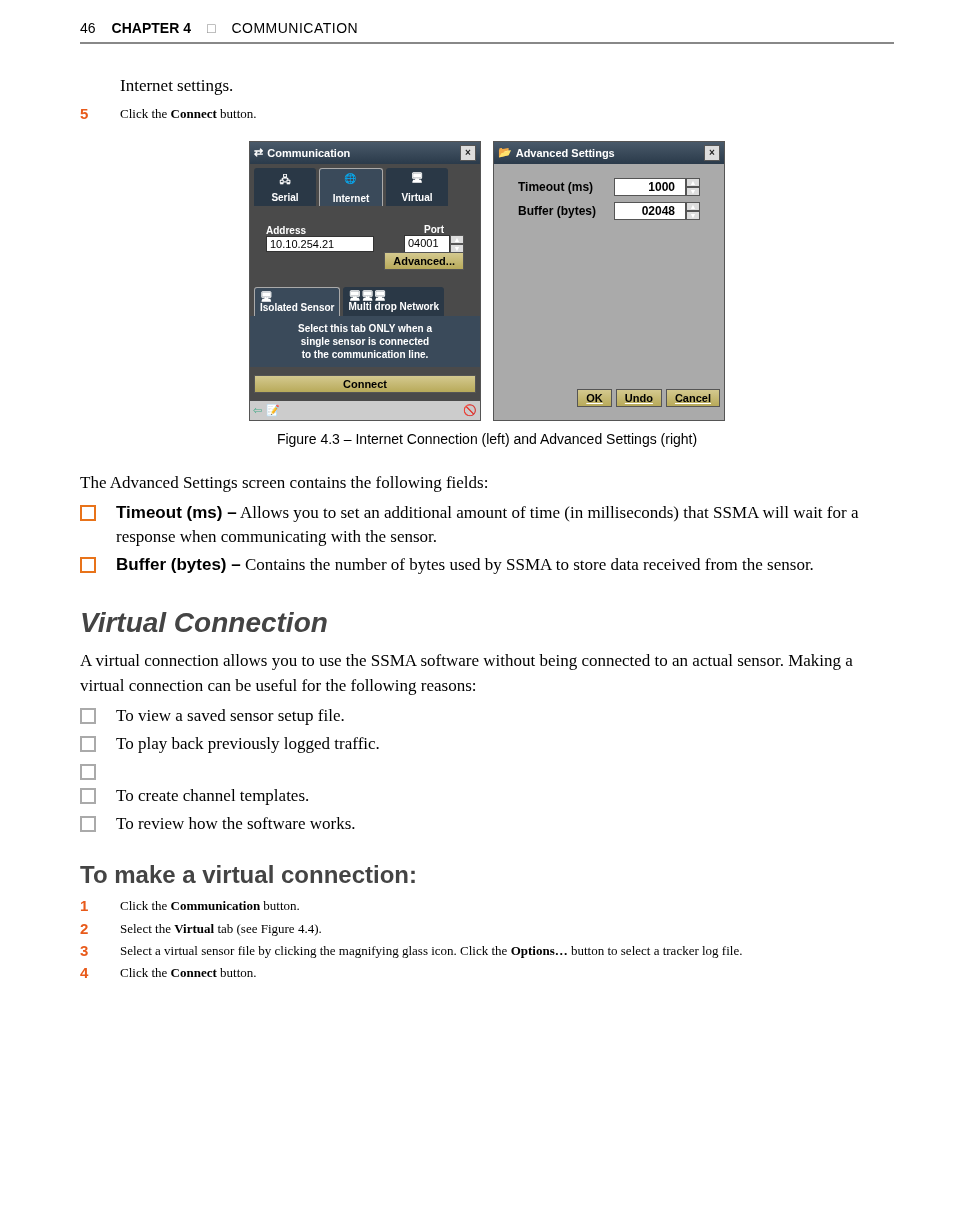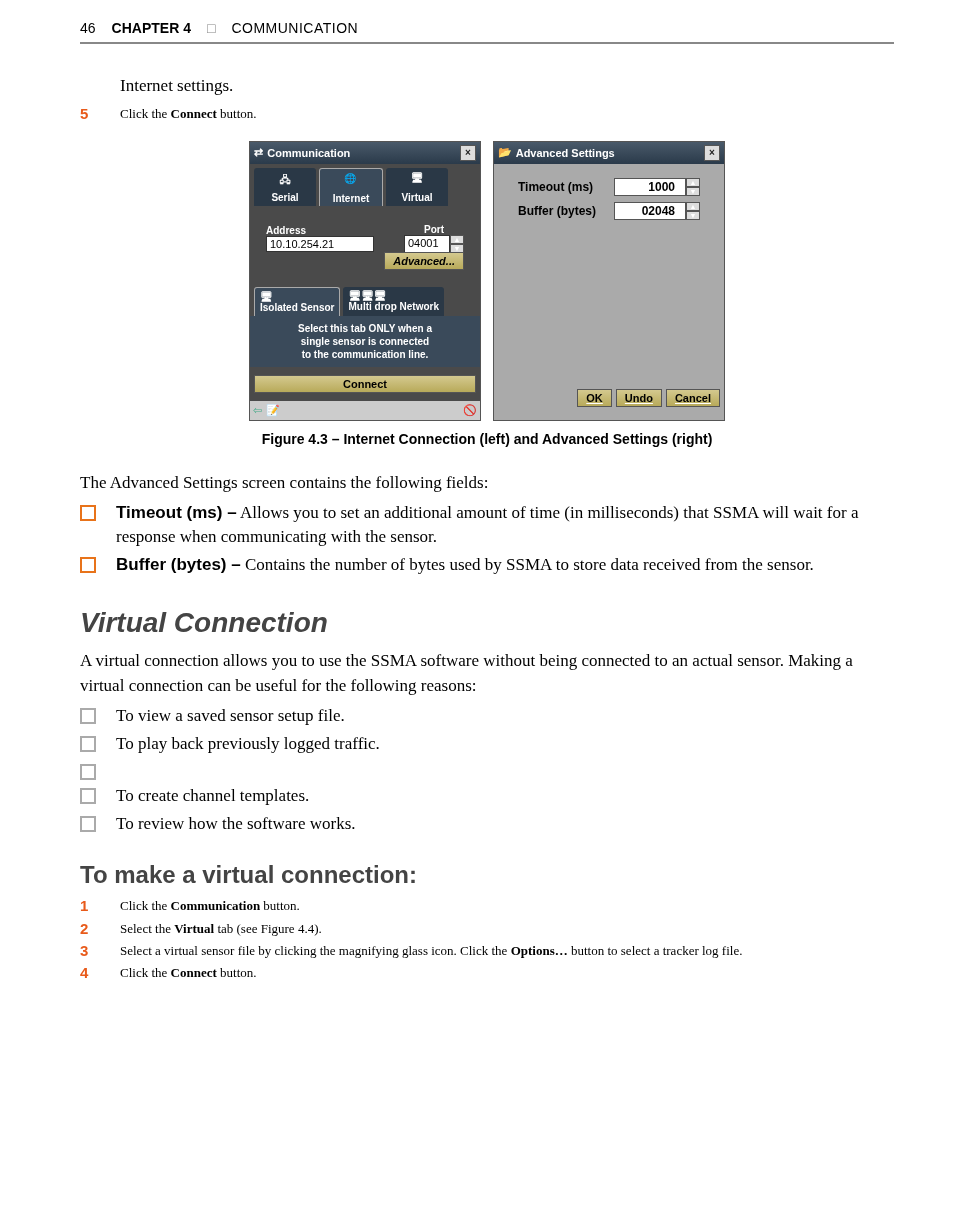--- a/index.html
+++ b/index.html
@@ -115,21 +115,21 @@
   .adv-lbl { font-weight:bold; color:#000; font-size:12px;}
   .adv-val { background:#fff; color:#000; border:1px solid #555; padding:1px 10px;
     font-size:12px; font-weight:bold; width:50px; text-align:right;}
   .spinner { display:flex;}
   .spin-btns { display:flex; flex-direction:column;}
   .spin-btns span { background:#ddd; border:1px solid #555; font-size:7px;
     width:12px; text-align:center; line-height:7px; cursor:pointer;}
   .adv-buttons { display:flex; gap:4px; justify-content:flex-end; padding:4px;
     background:#aaa;text-decoration:underline;}
   .figure-caption {
-    text-align:center; font-family: Arial, sans-serif; font-weight:bold;
+    text-align:center; font-family: Arial, sans-serif; font-weight:normal;
     font-size:14px; margin:10px 0 24px 0;
   }
   h1.section {
     font-family: Arial, sans-serif;
     font-weight: 800;
     font-size: 28px;
     color: #444;
     margin: 30px 0 10px 0;
     font-style: italic;
   }
@@ -198,21 +198,21 @@
             <div class="lbl" style="text-align:center">Port</div>
             <div class="spinner">
               <div class="field" style="width:38px">04001</div>
               <div class="spin-btns">
                   <span>▲</span>
                   <span>▼</span>
                 </div>
             </div>
           </div>
         </div>
-        <div style="text-align:right; font-style:italic;">
+        <div style="text-align:right; ">
           <span class="btn">Advanced...</span>
         </div>
       </div>
       <div class="sensor-tabs">
         <div class="stab active"><span>🖥</span><br><span>Isolated Sensor</span></div>
         <div class="stab"><span>🖥🖥🖥</span><br><span>Multi drop Network</span></div>
       </div>
       <div class="note">
         <span>Select this tab ONLY when a</span><br>
         <span>single sensor is connected</span><br>

